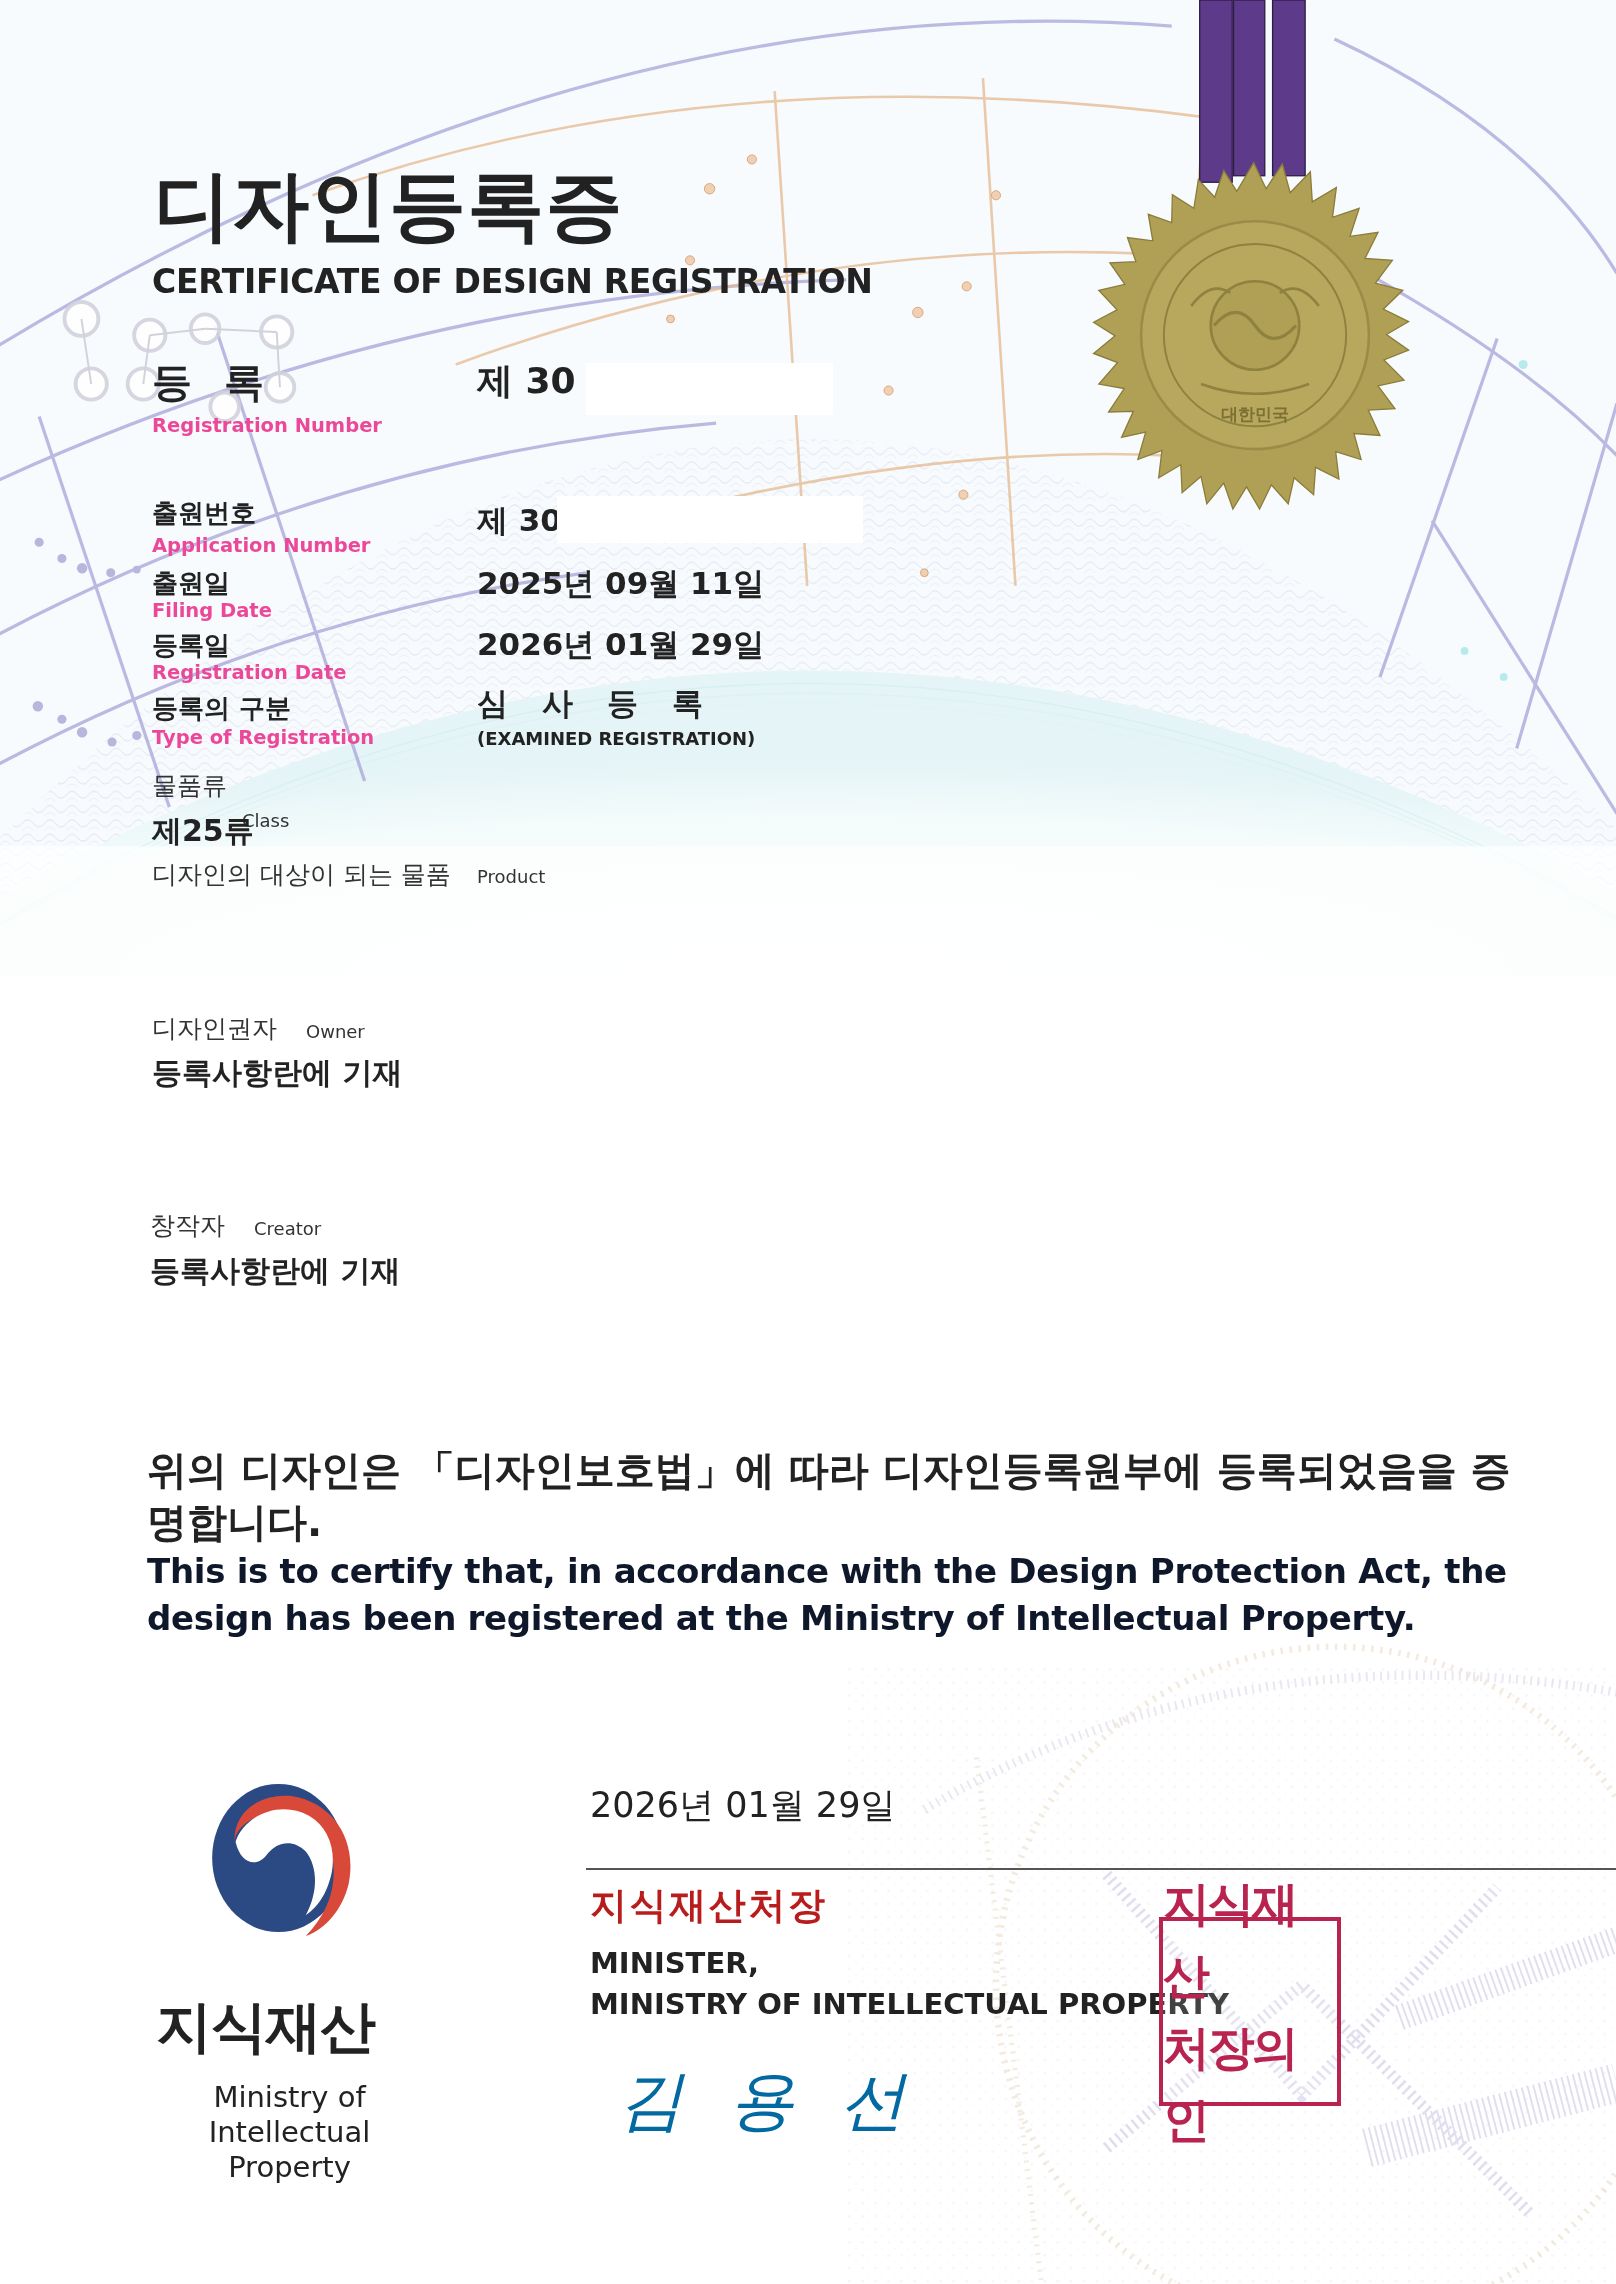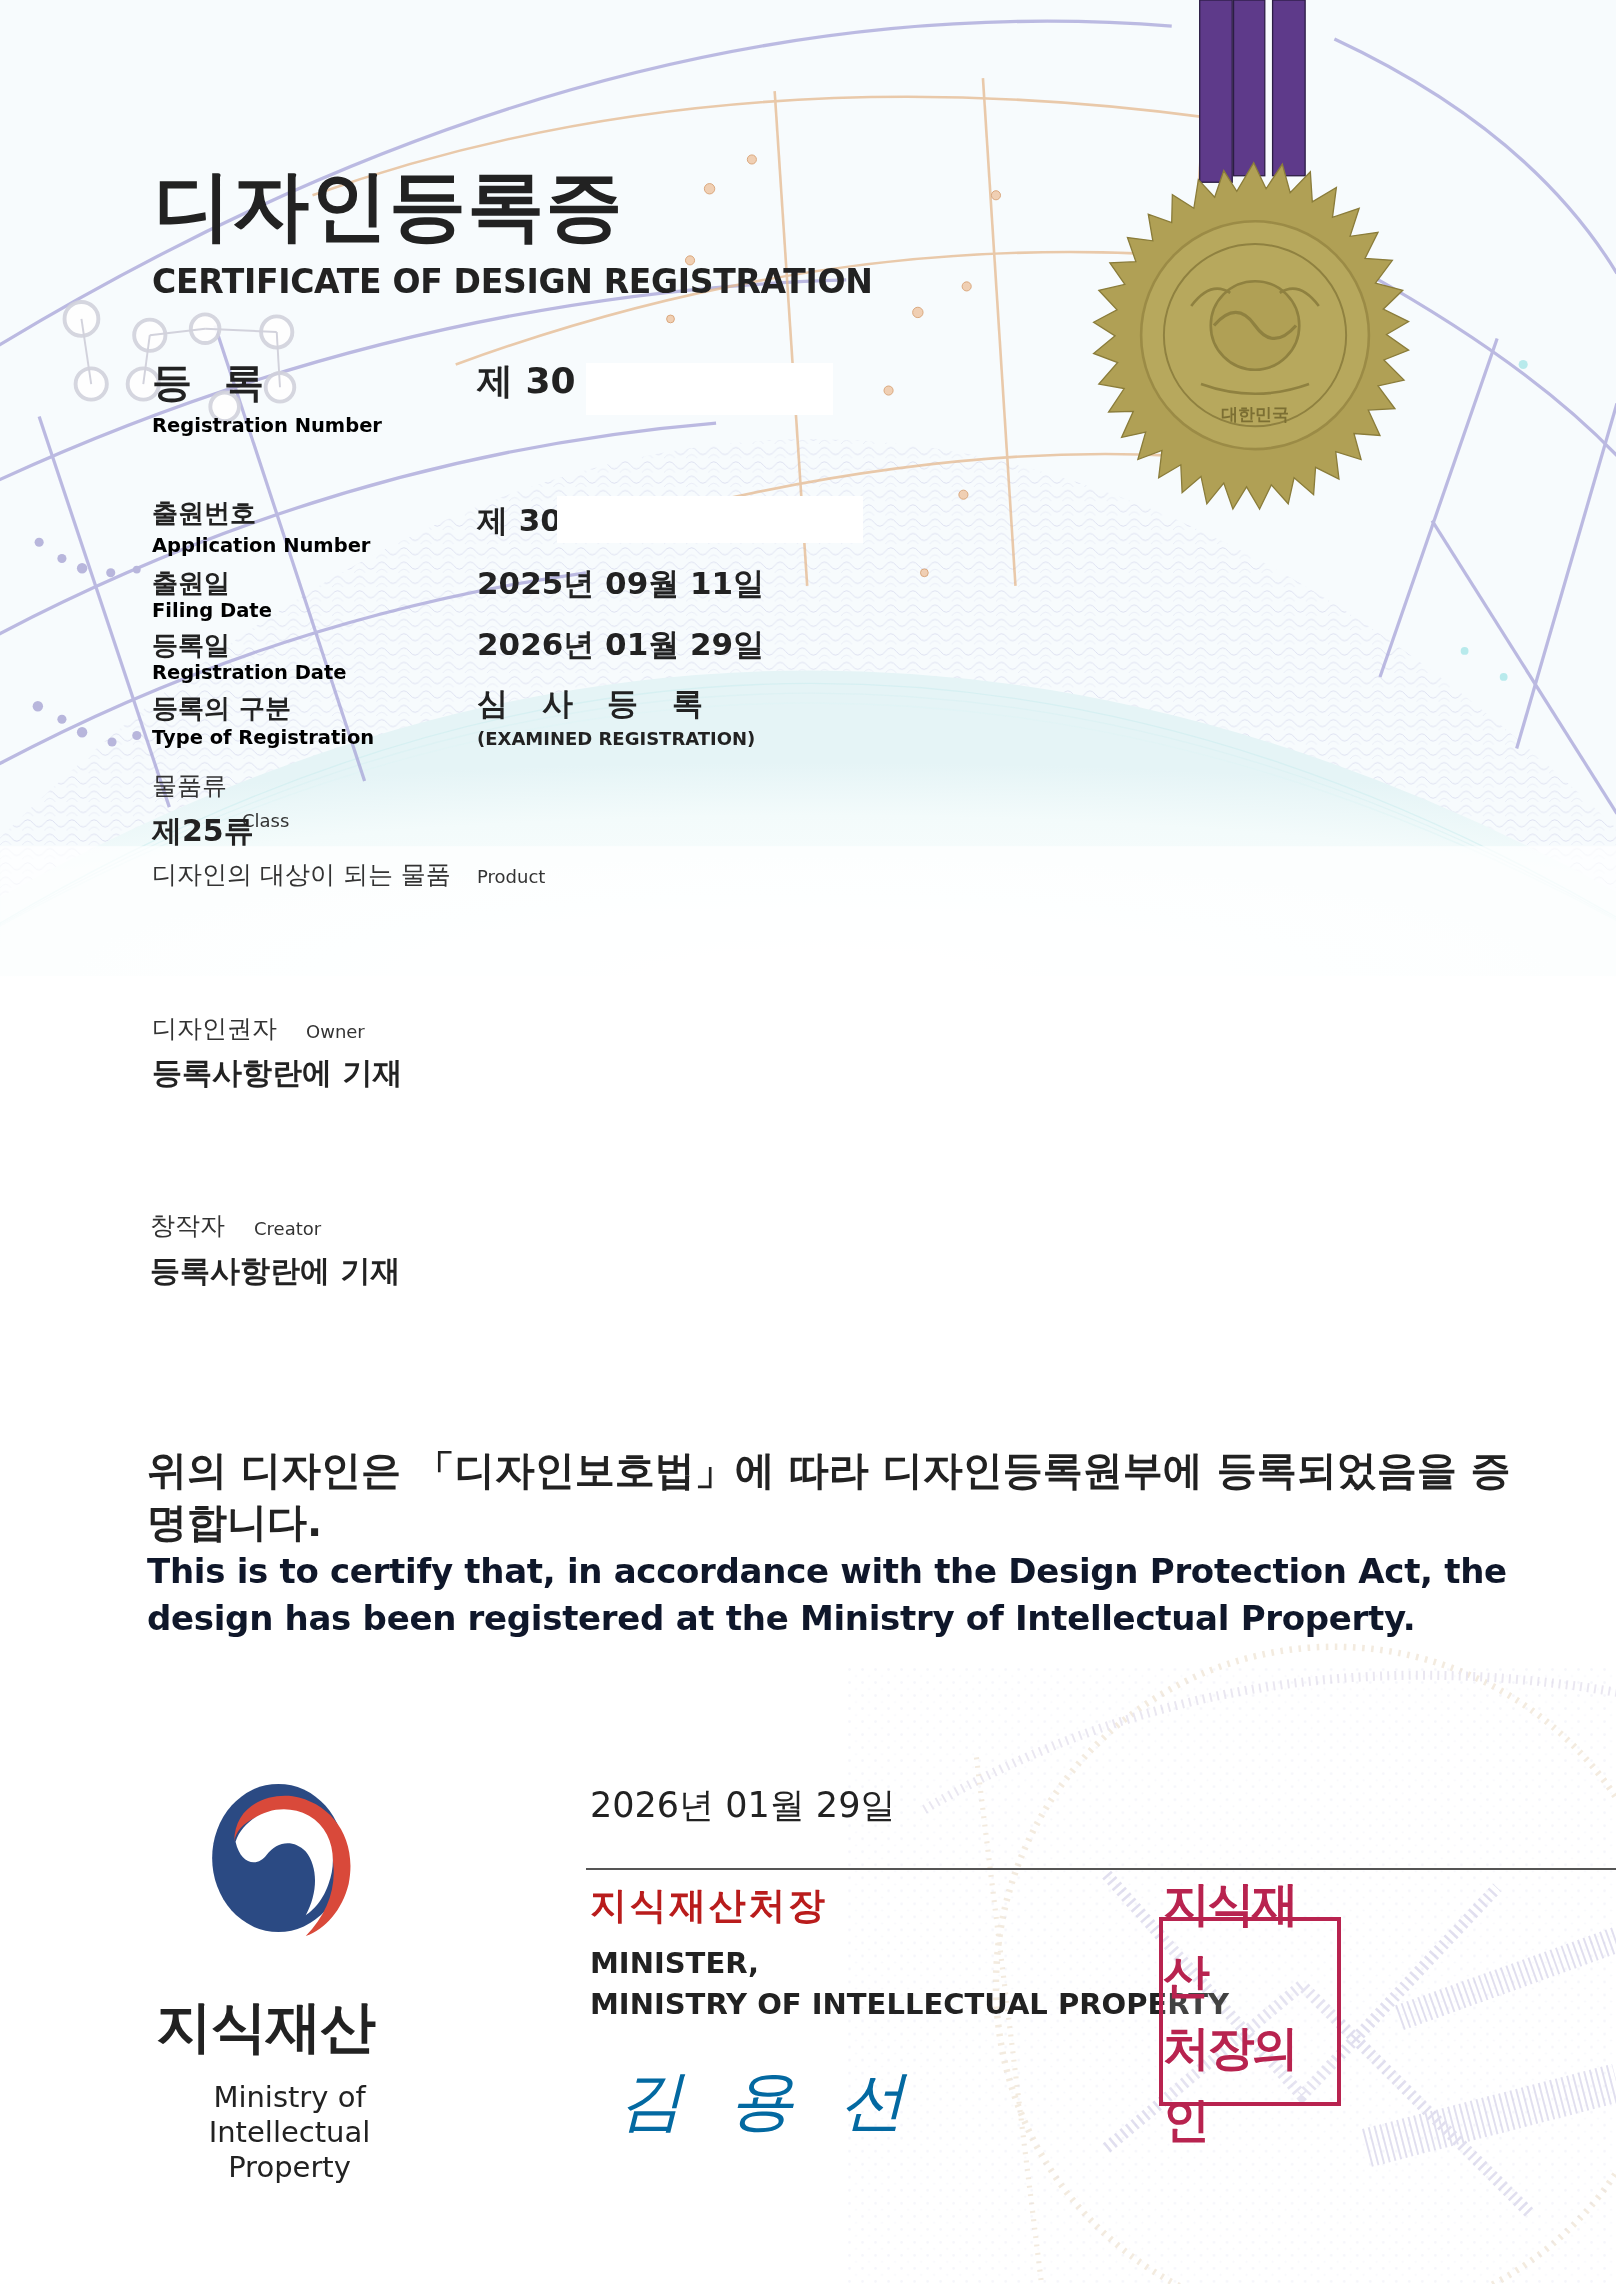--- a/index.html
+++ b/index.html
@@ -10,21 +10,21 @@
     color: #1a1a1a;
   }
   .bg-layer { position: absolute; left: 0; top: 0; width: 1617px; height: 2284px; z-index: 0; pointer-events: none; }
   .abs { position: absolute; z-index: 2; white-space: nowrap; }
 
   .title-ko { left: 154px; top: 155px; font-size: 77px; font-weight: bold; letter-spacing: 1.3px; color: #222; }
   .title-en { left: 152px; top: 262px; font-size: 33px; font-weight: bold; color: #222; letter-spacing: -0.3px; }
 
   .lbl-ko-big { font-size: 40px; font-weight: bold; color: #222; letter-spacing: 9px; }
   .lbl-ko { font-size: 26px; color: #222; font-weight: bold; }
-  .lbl-en { font-size: 19.5px; color: #000000; font-weight: bold; }
+  .lbl-en { font-size: 19.5px; color: #ec4899; font-weight: bold; }
   .val { font-size: 31px; font-weight: bold; color: #222; }
   .val-big { font-size: 36px; font-weight: bold; color: #222; }
   .val-spaced { font-size: 31px; font-weight: bold; color: #222; letter-spacing: 34px; }
   .val-small { font-size: 18px; font-weight: bold; color: #222; }
 
   .lbl-plain-ko { font-size: 25px; color: #333; }
   .lbl-plain-en { font-size: 18px; color: #333; }
   .val-plain { font-size: 30px; font-weight: bold; color: #222; }
 
   .cert-ko { left: 147px; top: 1444px; font-size: 40px; font-weight: bold; color: #222; line-height: 52px; white-space: normal; width: 1367px; }

